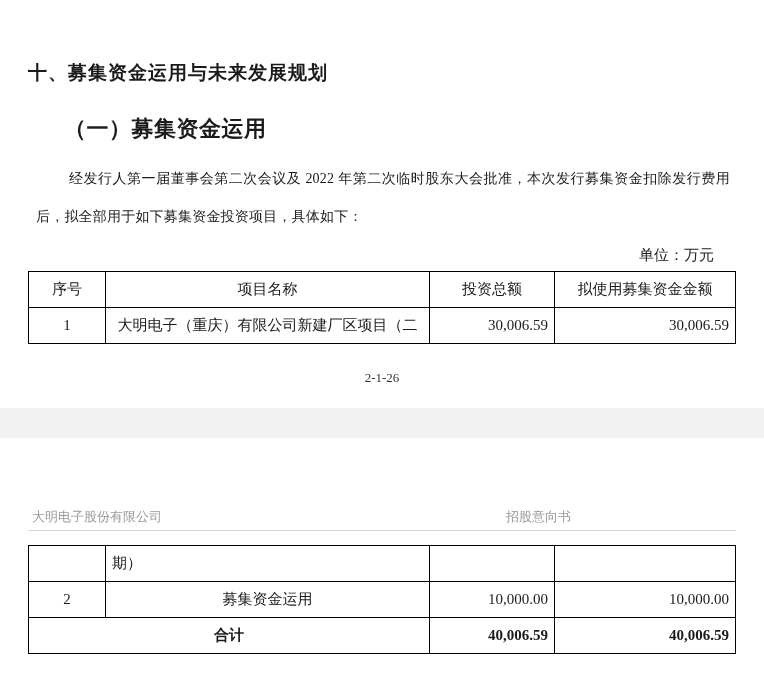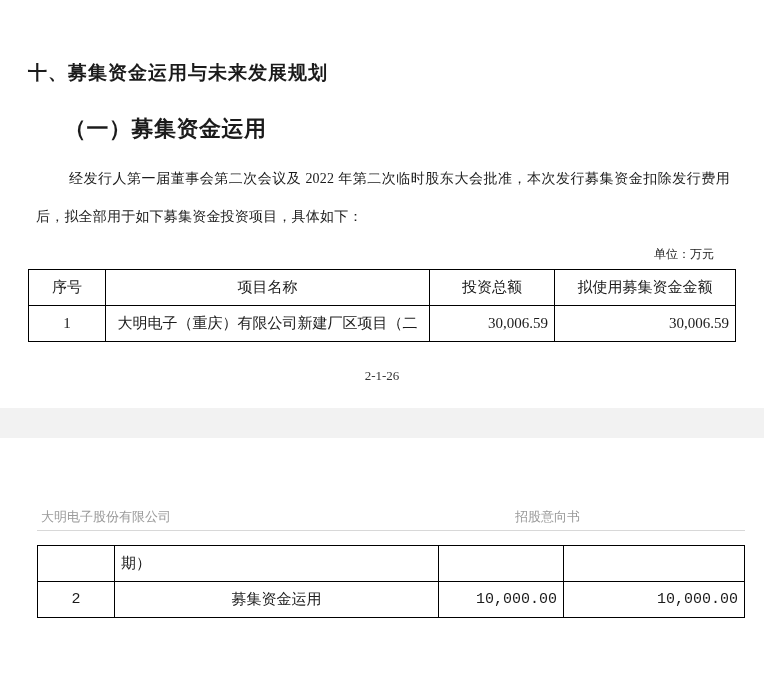--- a/index.html
+++ b/index.html
@@ -33,28 +33,27 @@
   .gap-band {
     position: absolute;
     left: 0;
     top: 408px;
     width: 764px;
     height: 30px;
     background: #f2f2f2;
   }
   .page-bottom {
     position: absolute;
-    left: 9px;
+    left: 0;
     top: 438px;
     width: 605px;
     height: 240px;
     background: #ffffff;
     box-sizing: border-box;
     padding: 0 28px;
-    font-family: Liberation Mono, monospace;
   }
 
   h1.section-title {
     font-size: 19px;
     font-weight: bold;
     margin: 0;
     padding-top: 14px;
     letter-spacing: 1px;
   }
   h2.sub-title {
@@ -70,21 +69,21 @@
     line-height: 38px;
     margin: 0;
     padding-top: 16px;
     text-align: justify;
     text-indent: 33px;
     padding-left: 8px;
     padding-right: 6px;
     letter-spacing: 0.2px;
   }
   .unit-line {
-    font-size: 12px;
+    font-size: 15px;
     text-align: right;
     padding-top: 10px;
     padding-right: 22px;
   }
 
   table.fund-table {
     border-collapse: collapse;
     width: 708px;
     margin: 6px auto 0 auto;
     table-layout: fixed;
@@ -192,17 +191,22 @@
           <td class="continued-cell">期）</td>
           <td class="num col-total"></td>
           <td class="num col-raised"></td>
         </tr>
         <tr>
           <td class="col-no">2</td>
           <td class="name-cell">募集资金运用</td>
           <td class="num col-total">10,000.00</td>
           <td class="num col-raised">10,000.00</td>
         </tr>
+        <tr class="total-row">
+          <td class="total-label" colspan="2">合计</td>
+          <td class="num col-total">40,006.59</td>
+          <td class="num col-raised">40,006.59</td>
+        </tr>
       </tbody>
     </table>
   </div>
 
 </div>
 
 </body></html>

